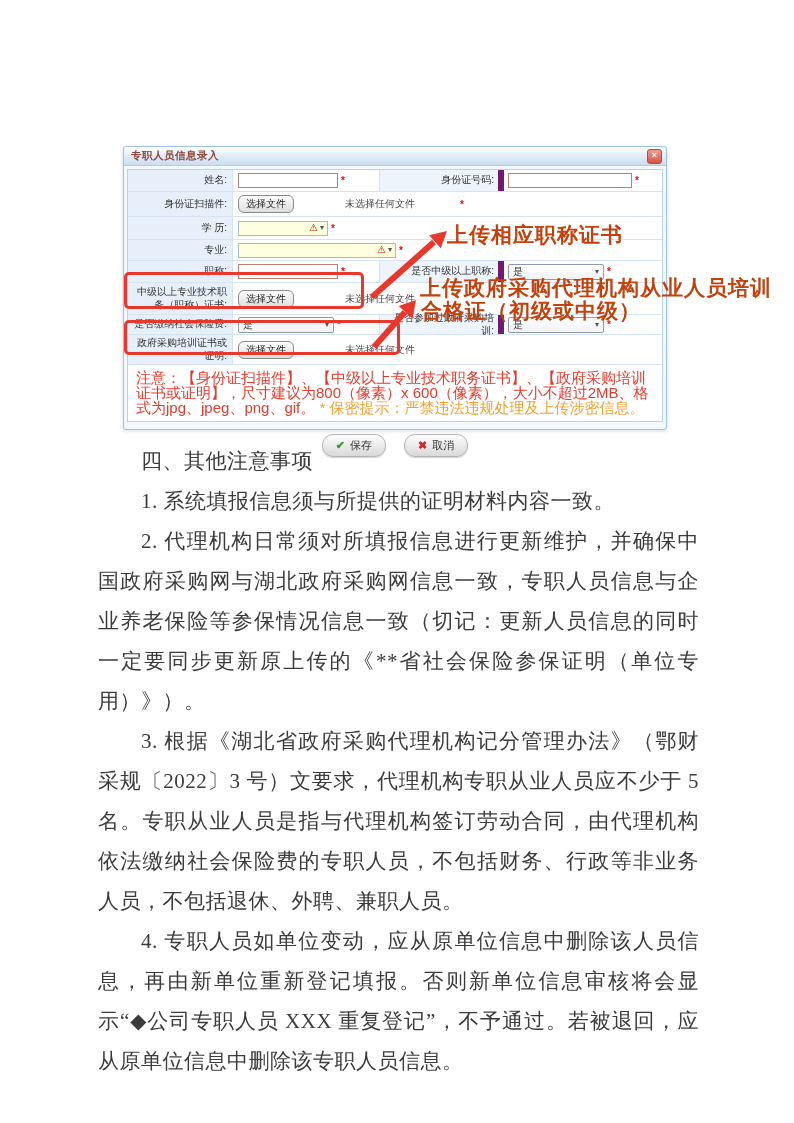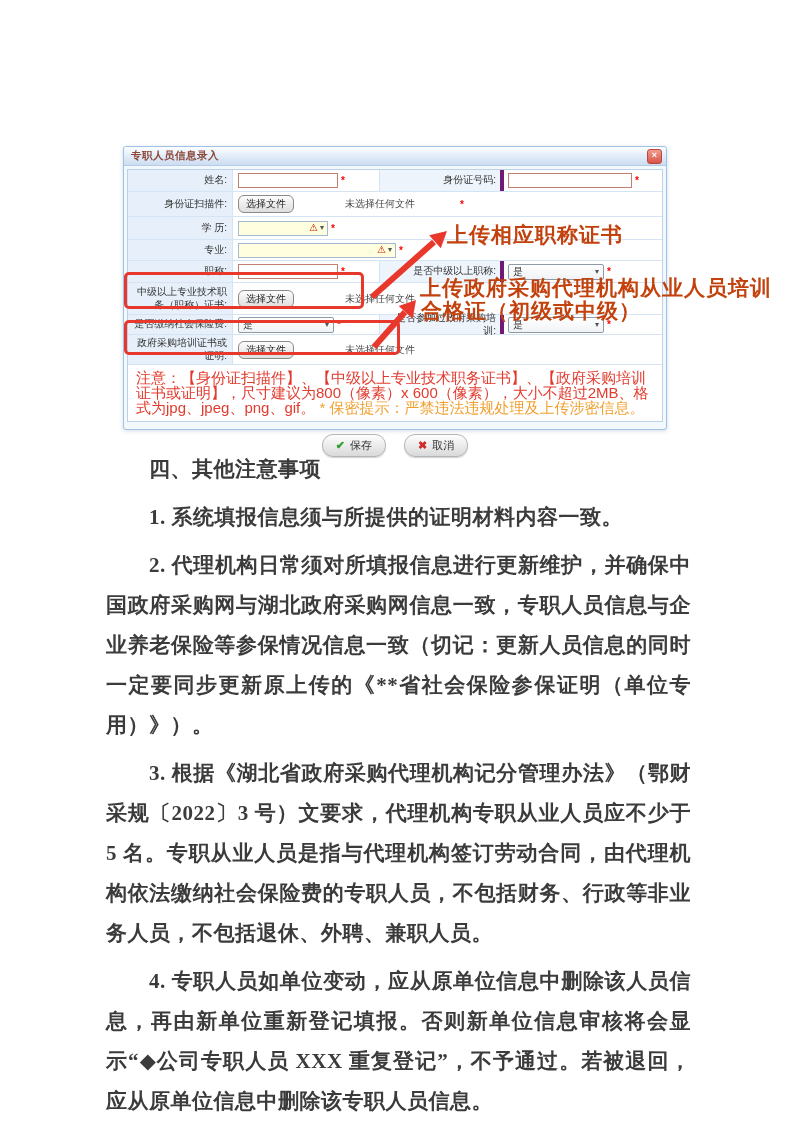--- a/index.html
+++ b/index.html
@@ -18,21 +18,21 @@
   .close-btn{width:13px;height:13px;background:linear-gradient(#f09c8c,#d9534a);
           border:1px solid #b8473f;border-radius:3px;color:#fff;font-size:9px;line-height:11px;
           text-align:center;cursor:pointer;font-weight:bold;}
   .ftable{margin:3px;background:#14532d;border:1px solid #bcd2ea;}
   .frow{display:flex;align-items:stretch;border-bottom:1px solid #d5e4f4;}
   .lc{width:105px;min-width:105px;background:#e7f0fa;border-right:1px solid #d5e4f4;
       display:flex;align-items:center;justify-content:flex-end;text-align:right;
       padding:2px 5px 2px 2px;line-height:1.25;box-sizing:border-box;}
   .fc{flex:1;display:flex;align-items:center;gap:3px;padding:2px 5px;background:#fff;box-sizing:border-box;}
   .lc2{width:125px;min-width:125px;display:flex;align-items:center;justify-content:flex-end;
-      text-align:right;background:#eef4fb;border-left:1px solid #d5e4f4;border-right:4px solid #701a75;
+      text-align:right;background:#eef4fb;border-left:1px solid #d5e4f4;border-right:6px solid #701a75;
       padding:2px 4px;line-height:1.25;box-sizing:border-box;}
   .fc2{width:158px;min-width:158px;display:flex;align-items:center;gap:3px;padding:2px 4px;
       background:#fff;box-sizing:border-box;}
   .r1{height:21px;} .r2{height:24px;} .r3{height:22px;} .r4{height:20px;}
   .r5{height:21px;} .r6{height:31px;} .r7{height:19px;} .r8{height:29px;}
   .ti{height:13px;border:1px solid #c08070;background:#fff;width:98px;}
   .ti.w2{width:122px;}
   .ydrop{height:15px;background:#ffffdf;border:1px solid #a3b9d2;display:flex;align-items:center;
       justify-content:flex-end;gap:2px;padding:0 3px;box-sizing:border-box;}
   .ydrop.edu{width:90px;} .ydrop.major{width:158px;}
@@ -63,21 +63,21 @@
       font-family:"Liberation Sans","DejaVu Sans",sans-serif;white-space:nowrap;}
   .ann1{left:447px;top:221px;}
   .ann2a{left:420px;top:274px;}
   .ann2b{left:421px;top:297px;}
   .overlay{position:absolute;left:0;top:0;pointer-events:none;}
 
   
   .doc{position:absolute;left:98px;top:441px;width:601px;
       font-family:"Liberation Serif","DejaVu Serif",serif;font-size:21px;line-height:40px;
       color:#3b3b3b;text-align:justify;letter-spacing:.5px;}
-  .doc p{margin:8px;text-indent:43px;font-weight:bold;}
+  .doc p{margin:0;text-indent:43px;}
 </style>
 </head>
 <body>
 
 <div class="page">
 
   <div class="dialog">
     <div class="dlg-header">
       <span class="dlg-title">专职人员信息录入</span>
       <span class="close-btn">×</span>

